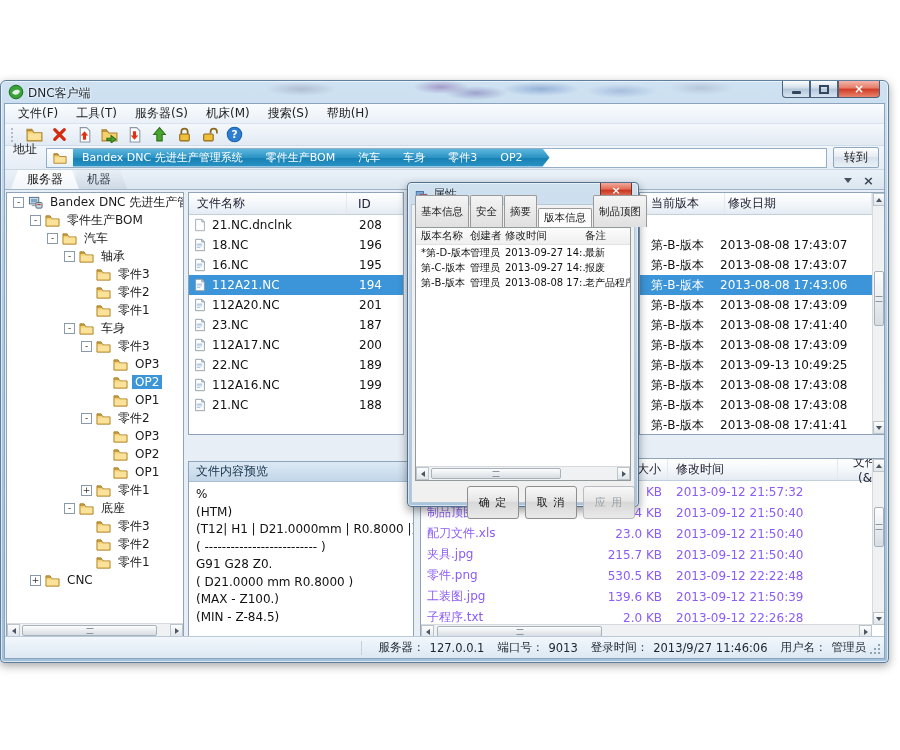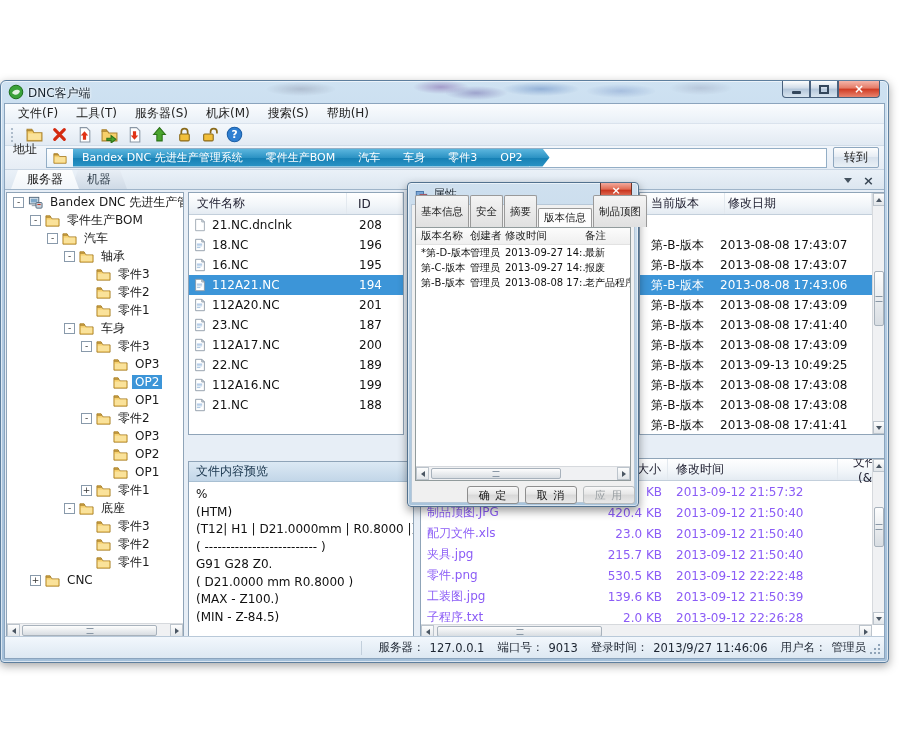--- a/index.html
+++ b/index.html
@@ -161,21 +161,21 @@
   .dtab.active { background:#fdfdfd; height:19px; z-index:2; position:relative; }
   .dlg-box { position:absolute; left:3px; right:3px; top:22px; height:254px; background:#fff; border:1px solid #919b9c; }
   .dbox-header { height:17px; display:flex; align-items:center; font-size:10.5px; color:#222;
     background:linear-gradient(180deg,#fcfcfc,#efefef); border-bottom:1px solid #e2e2e2; }
   .drow { height:15px; display:flex; align-items:center; font-size:10px; color:#111; white-space:nowrap; }
   .dcell { overflow:hidden; white-space:nowrap; }
   .c0 { width:54px; padding-left:5px; flex:none; }
   .c1 { width:35px; flex:none; }
   .c2 { width:80px; flex:none; }
   .c3 { flex:1; }
-  .dbtn { position:absolute; top:281px; width:52px; height:18px; border:1px solid #8e8e8e; border-radius:3px;
+  .dbtn { position:absolute; top:281px; width:52px; height:33px; border:1px solid #8e8e8e; border-radius:3px;
     background:linear-gradient(180deg,#f8f8f8,#e6e6e6 45%,#d8d8d8 50%,#e9e9e9);
     font-size:11px; color:#111; display:flex; align-items:center; justify-content:center; letter-spacing:1px; }
   .dbtn.disabled { color:#9aa0a4; border-color:#b8bcbe; }
 
   
   .statusbar { position:absolute; left:0; right:0; bottom:0; height:22px; display:flex; align-items:center;
     justify-content:flex-end; padding-right:18px; gap:5px; font-size:11.5px; color:#1c2430;
     background:linear-gradient(180deg,#f2f7fc,#dde8f2); border-top:1px solid #b9c9d9; }
   .sb-label { margin-left:8px; }
   .sb-sep { width:1px; height:14px; background:#c2cfdc; margin-right:4px; }

